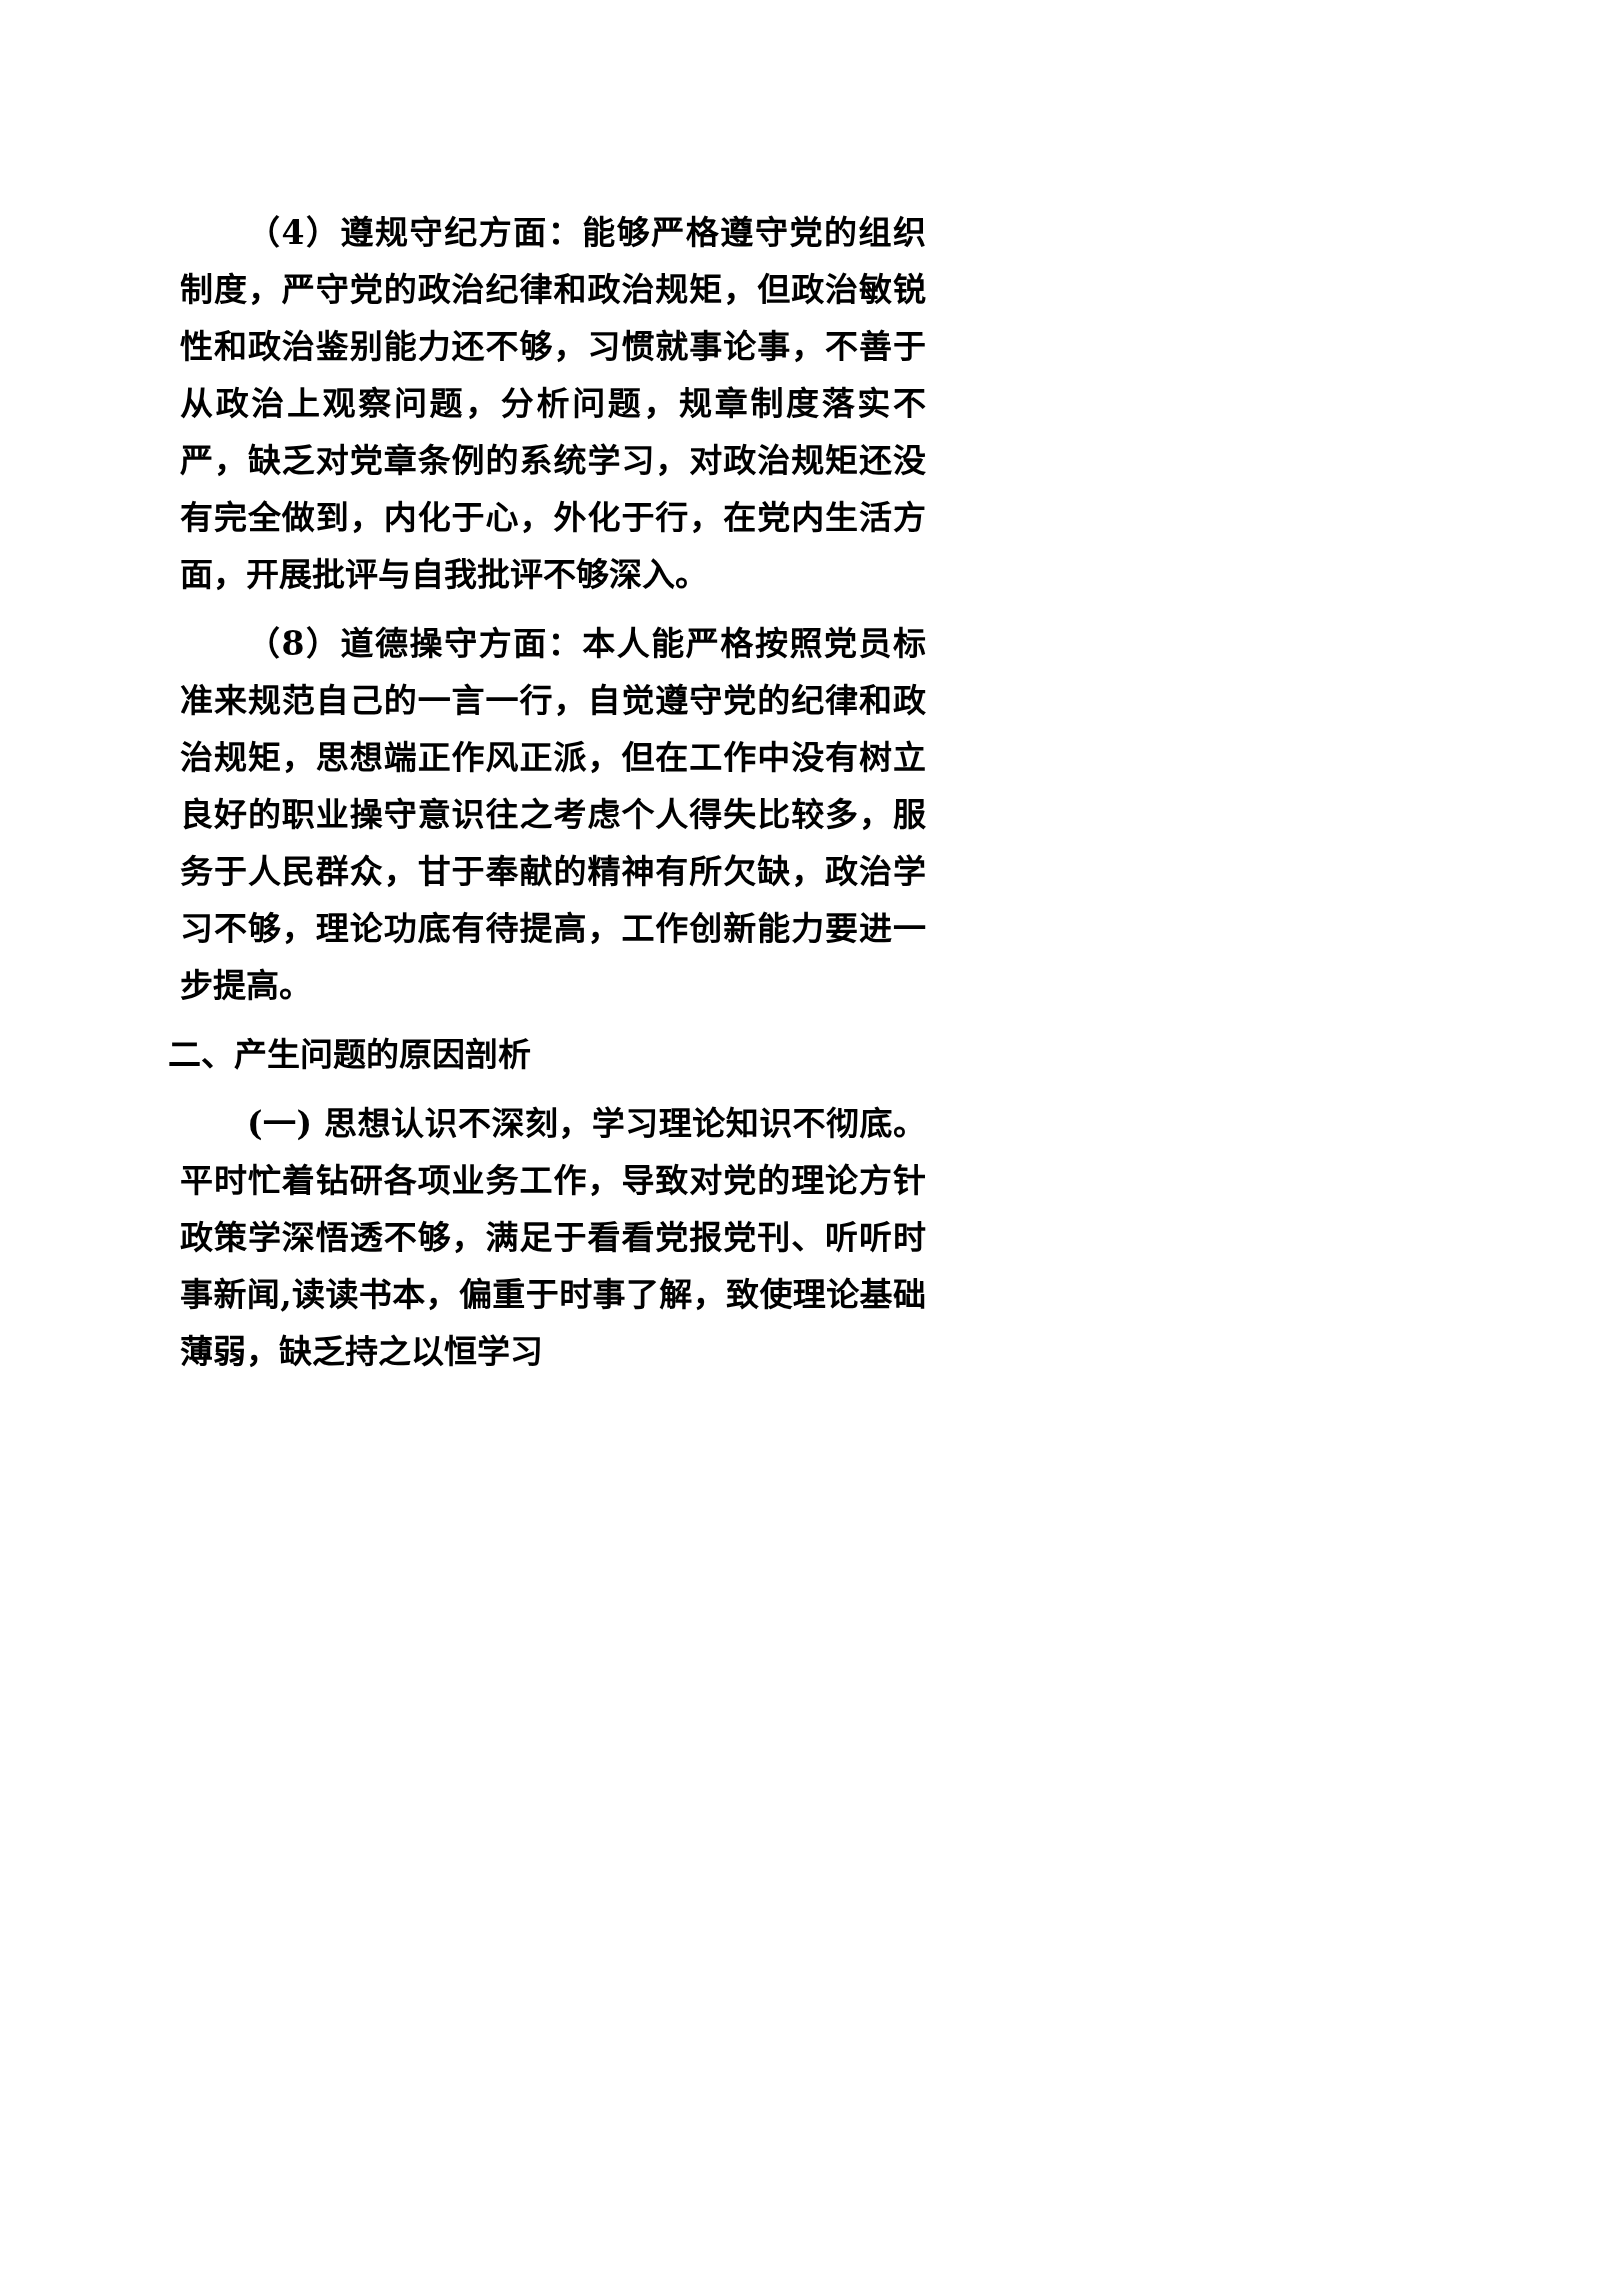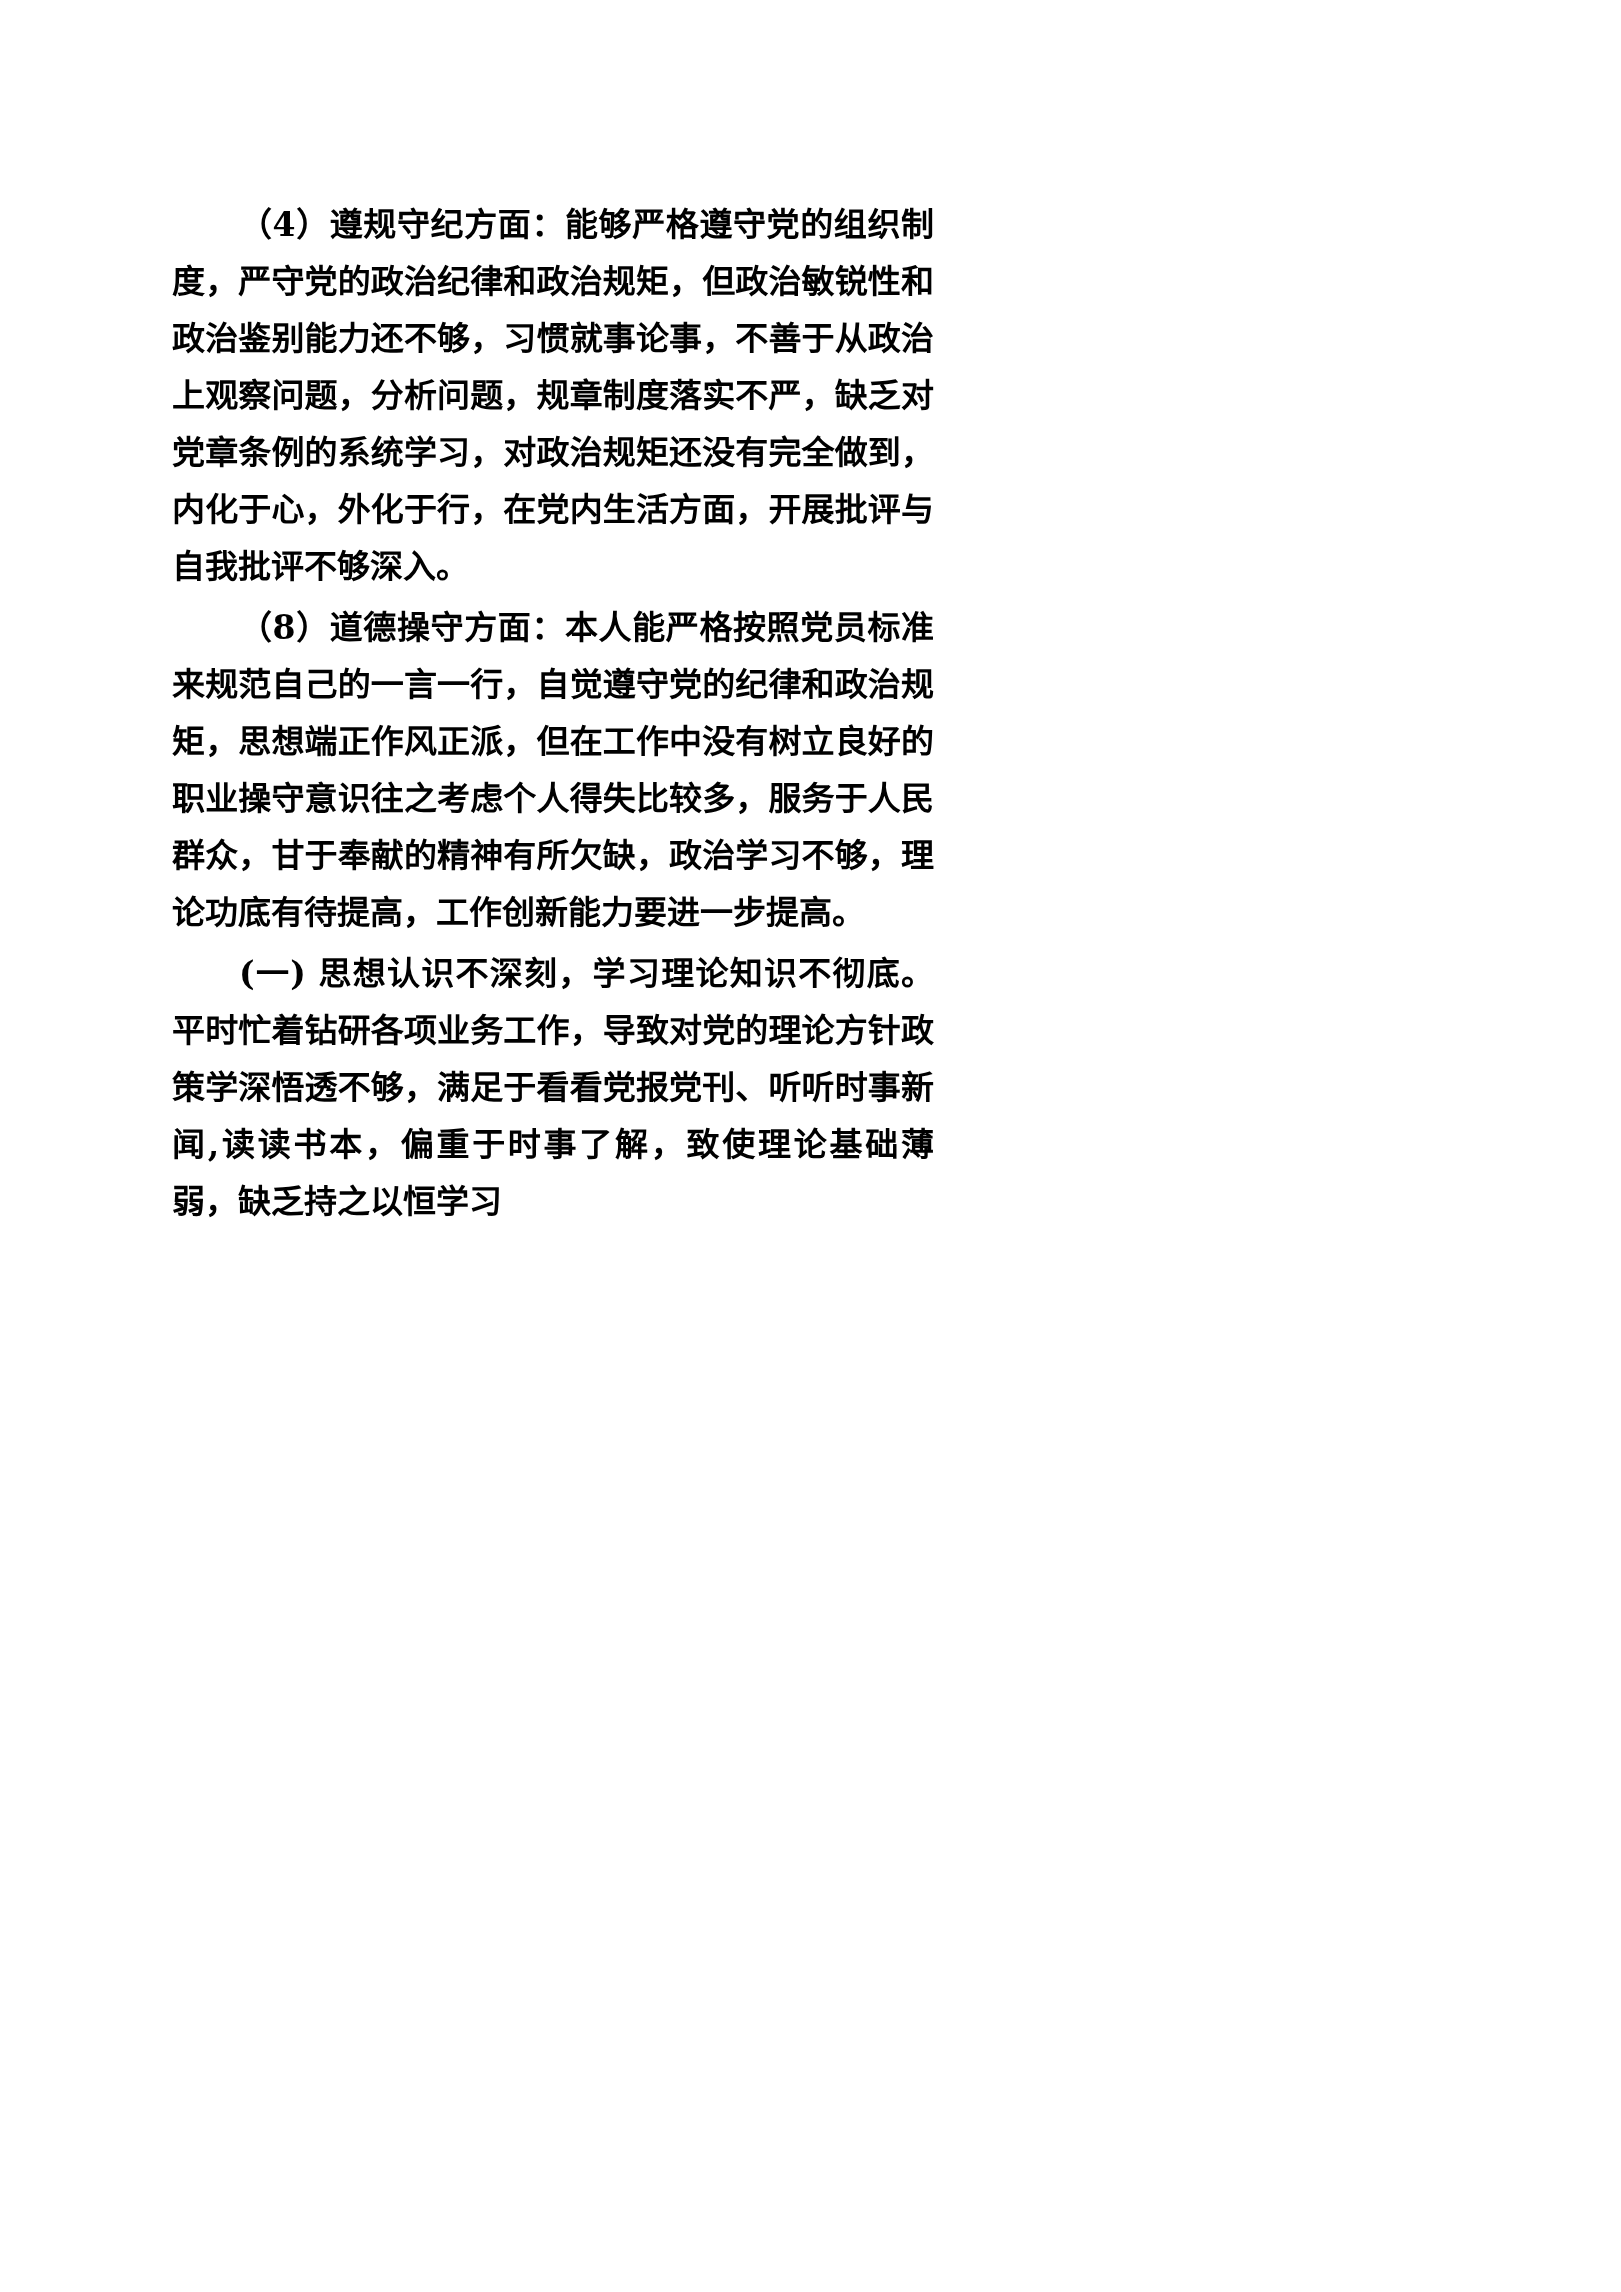--- a/index.html
+++ b/index.html
@@ -21,21 +21,21 @@
     box-sizing: border-box;
   }
   .content {
     position: absolute;
     left: 168px;
     top: 192px;
     width: 770px;
   }
   
   .para {
-    margin: 4px;
+    margin: 12px;
     color: #000000;
     font-size: 33px;
     line-height: 57px;
     text-align: justify;
     text-justify: inter-character;
     text-indent: 67px;
     font-weight: 600;
     letter-spacing: 0px;
     word-break: break-all;
     overflow-wrap: break-word;
@@ -77,18 +77,19 @@
 <div class="page">
   <div class="page-edge"></div>
 
   <div class="content">
 
     <p class="para">（4）遵规守纪方面：能够严格遵守党的组织制度，严守党的政治纪律和政治规矩，但政治敏锐性和政治鉴别能力还不够，习惯就事论事，不善于从政治上观察问题，分析问题，规章制度落实不严，缺乏对党章条例的系统学习，对政治规矩还没有完全做到，内化于心，外化于行，在党内生活方面，开展批评与自我批评不够深入。</p>
 
     <p class="para">（8）道德操守方面：本人能严格按照党员标准来规范自己的一言一行，自觉遵守党的纪律和政治规矩，思想端正作风正派，但在工作中没有树立良好的职业操守意识往之考虑个人得失比较多，服务于人民群众，甘于奉献的精神有所欠缺，政治学习不够，理论功底有待提高，工作创新能力要进一步提高。</p>
 
 
+    <p class="section-heading">二、产生问题的原因剖析</p>
 
     <p class="para last-line-ragged"><span class="lead-label">(一)</span><span> 思想认识不深刻，学习理论知识不彻底。平时忙着钻研各项业务工作，导致对党的理论方针政策学深悟透不够，满足于看看党报党刊、听听时事新闻,读读书本，偏重于时事了解，致使理论基础薄弱，缺乏持之以恒学习</span></p>
 
   </div>
 </div>
 
 
 </body></html>

